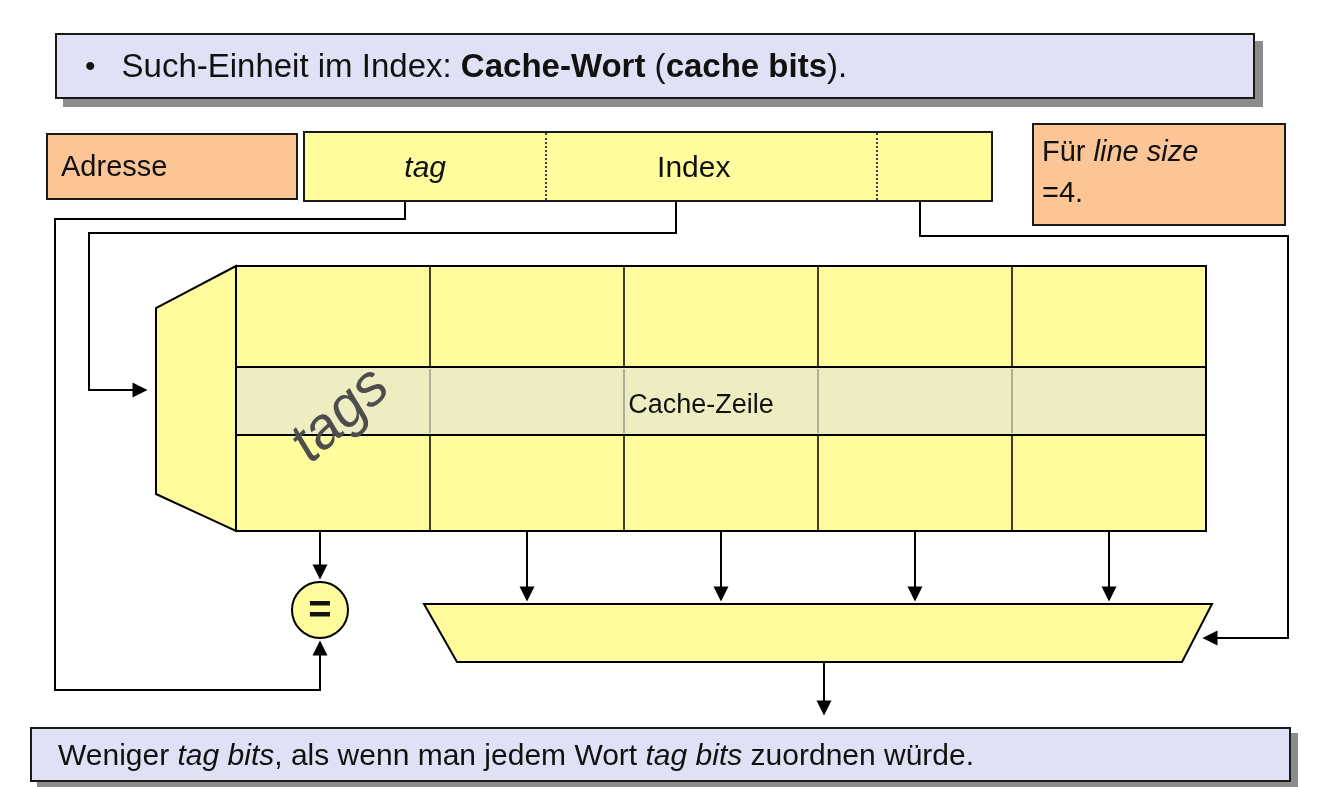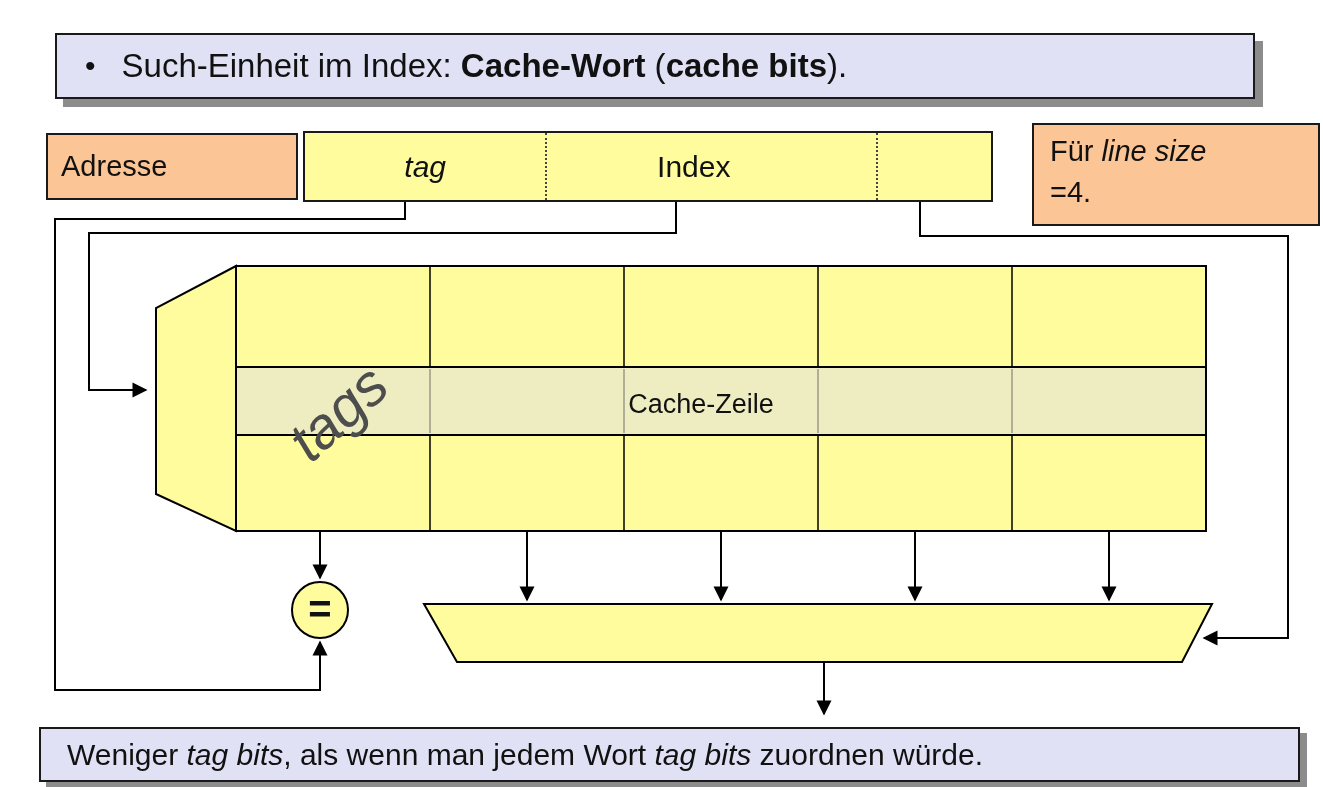--- a/index.html
+++ b/index.html
@@ -10,30 +10,30 @@
   }
   .abs{position:absolute;}
   
   .banner{
     background:var(--lavender);border:2px solid var(--border);
     box-shadow:8px 8px 0 var(--shadow);
     display:flex;align-items:center;box-sizing:border-box;
   }
   #top-banner{left:55px;top:33px;width:1200px;height:66px;font-size:33px;padding-left:28px;}
   #top-banner .bullet{font-size:30px;margin-right:26px;}
-  #bottom-banner{left:30px;top:727px;width:1261px;height:55px;font-size:30px;padding-left:26px;box-shadow:7px 6px 0 var(--shadow);margin-left:9px;}
+  #bottom-banner{left:30px;top:727px;width:1261px;height:55px;font-size:30px;padding-left:26px;box-shadow:7px 6px 0 var(--shadow);}
   .b{font-weight:bold;}
   .i{font-style:italic;}
   .bi{font-weight:bold;}
   
   .note{
     background:var(--orange);border:2px solid var(--border);box-sizing:border-box;
   }
   #adresse-box{left:28px;top:133px;width:252px;height:67px;display:flex;align-items:center;padding-left:13px;font-size:29px;margin-left:18px;}
-  #line-size-note{left:1032px;top:123px;width:288px;height:103px;font-size:29px;padding:6px 0 0 16px;line-height:1.42;}
+  #line-size-note{left:1032px;top:123px;width:254px;height:103px;font-size:29px;padding:6px 0 0 8px;line-height:1.42;}
   
   #address-register{
     left:303px;top:131px;width:690px;height:71px;background:var(--yellow);
     border:2px solid var(--border);box-sizing:border-box;display:flex;font-size:30px;
   }
   .reg-seg{display:flex;align-items:center;justify-content:center;box-sizing:border-box;height:100%;margin-left:36px;}
   .reg-sep{border-left:2px dotted #444;}
   
   #diagram-svg{left:0;top:0;width:1323px;height:787px;}
   .wire{stroke:#000;stroke-width:2;fill:none;}

